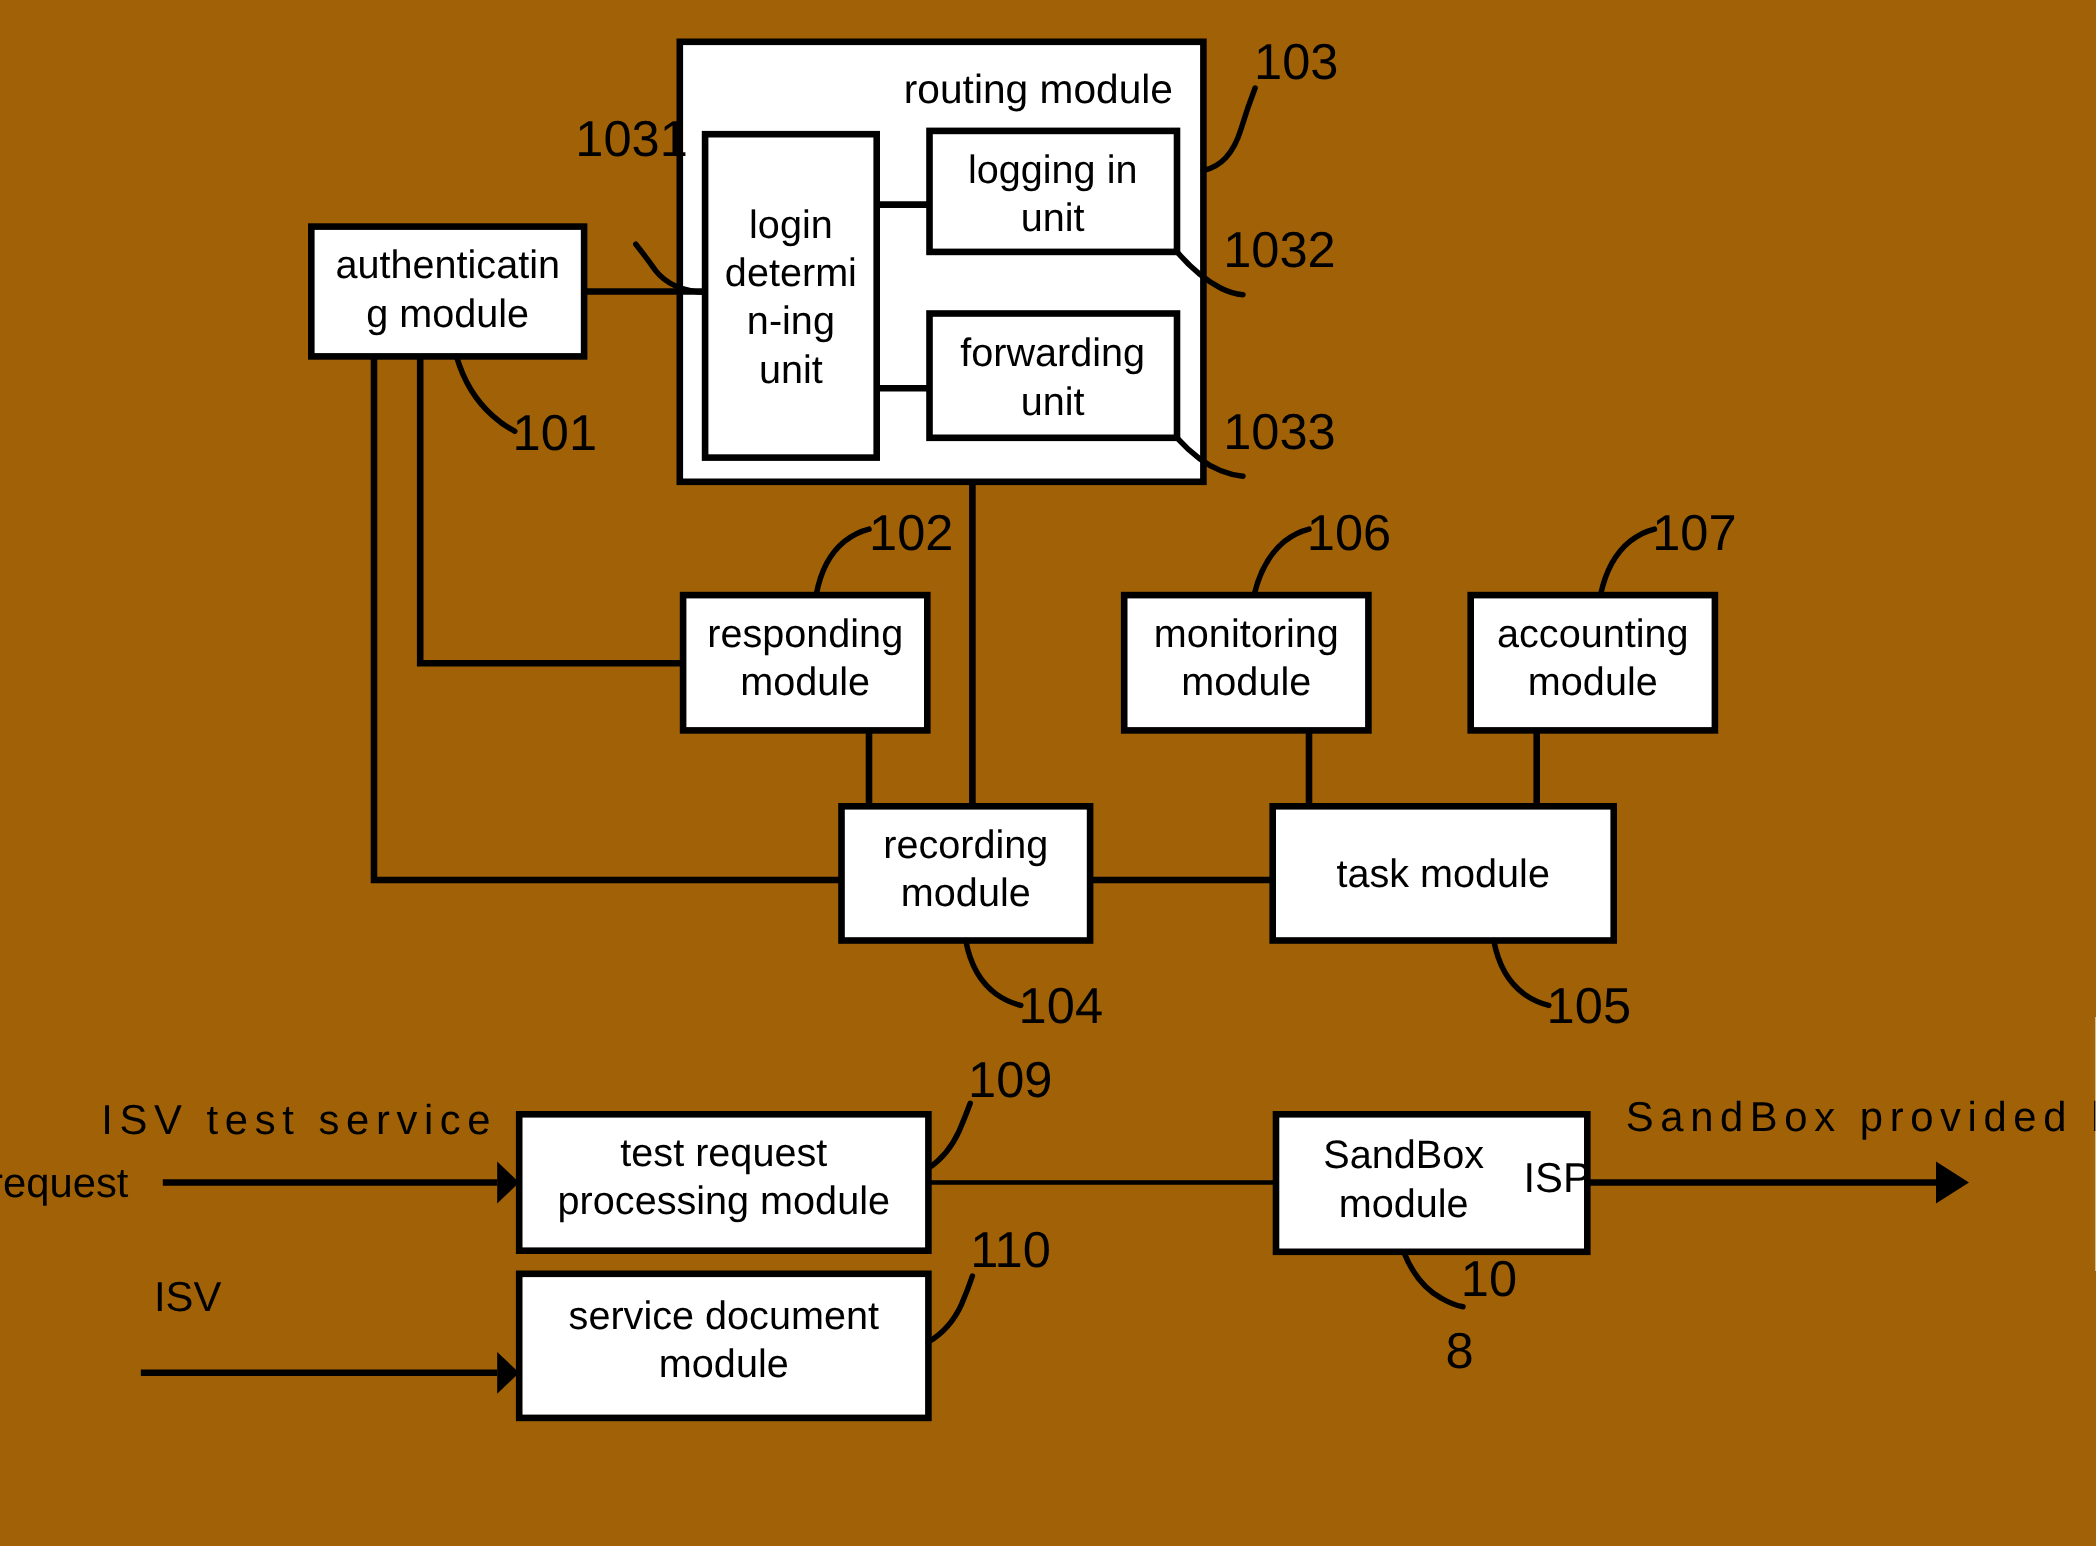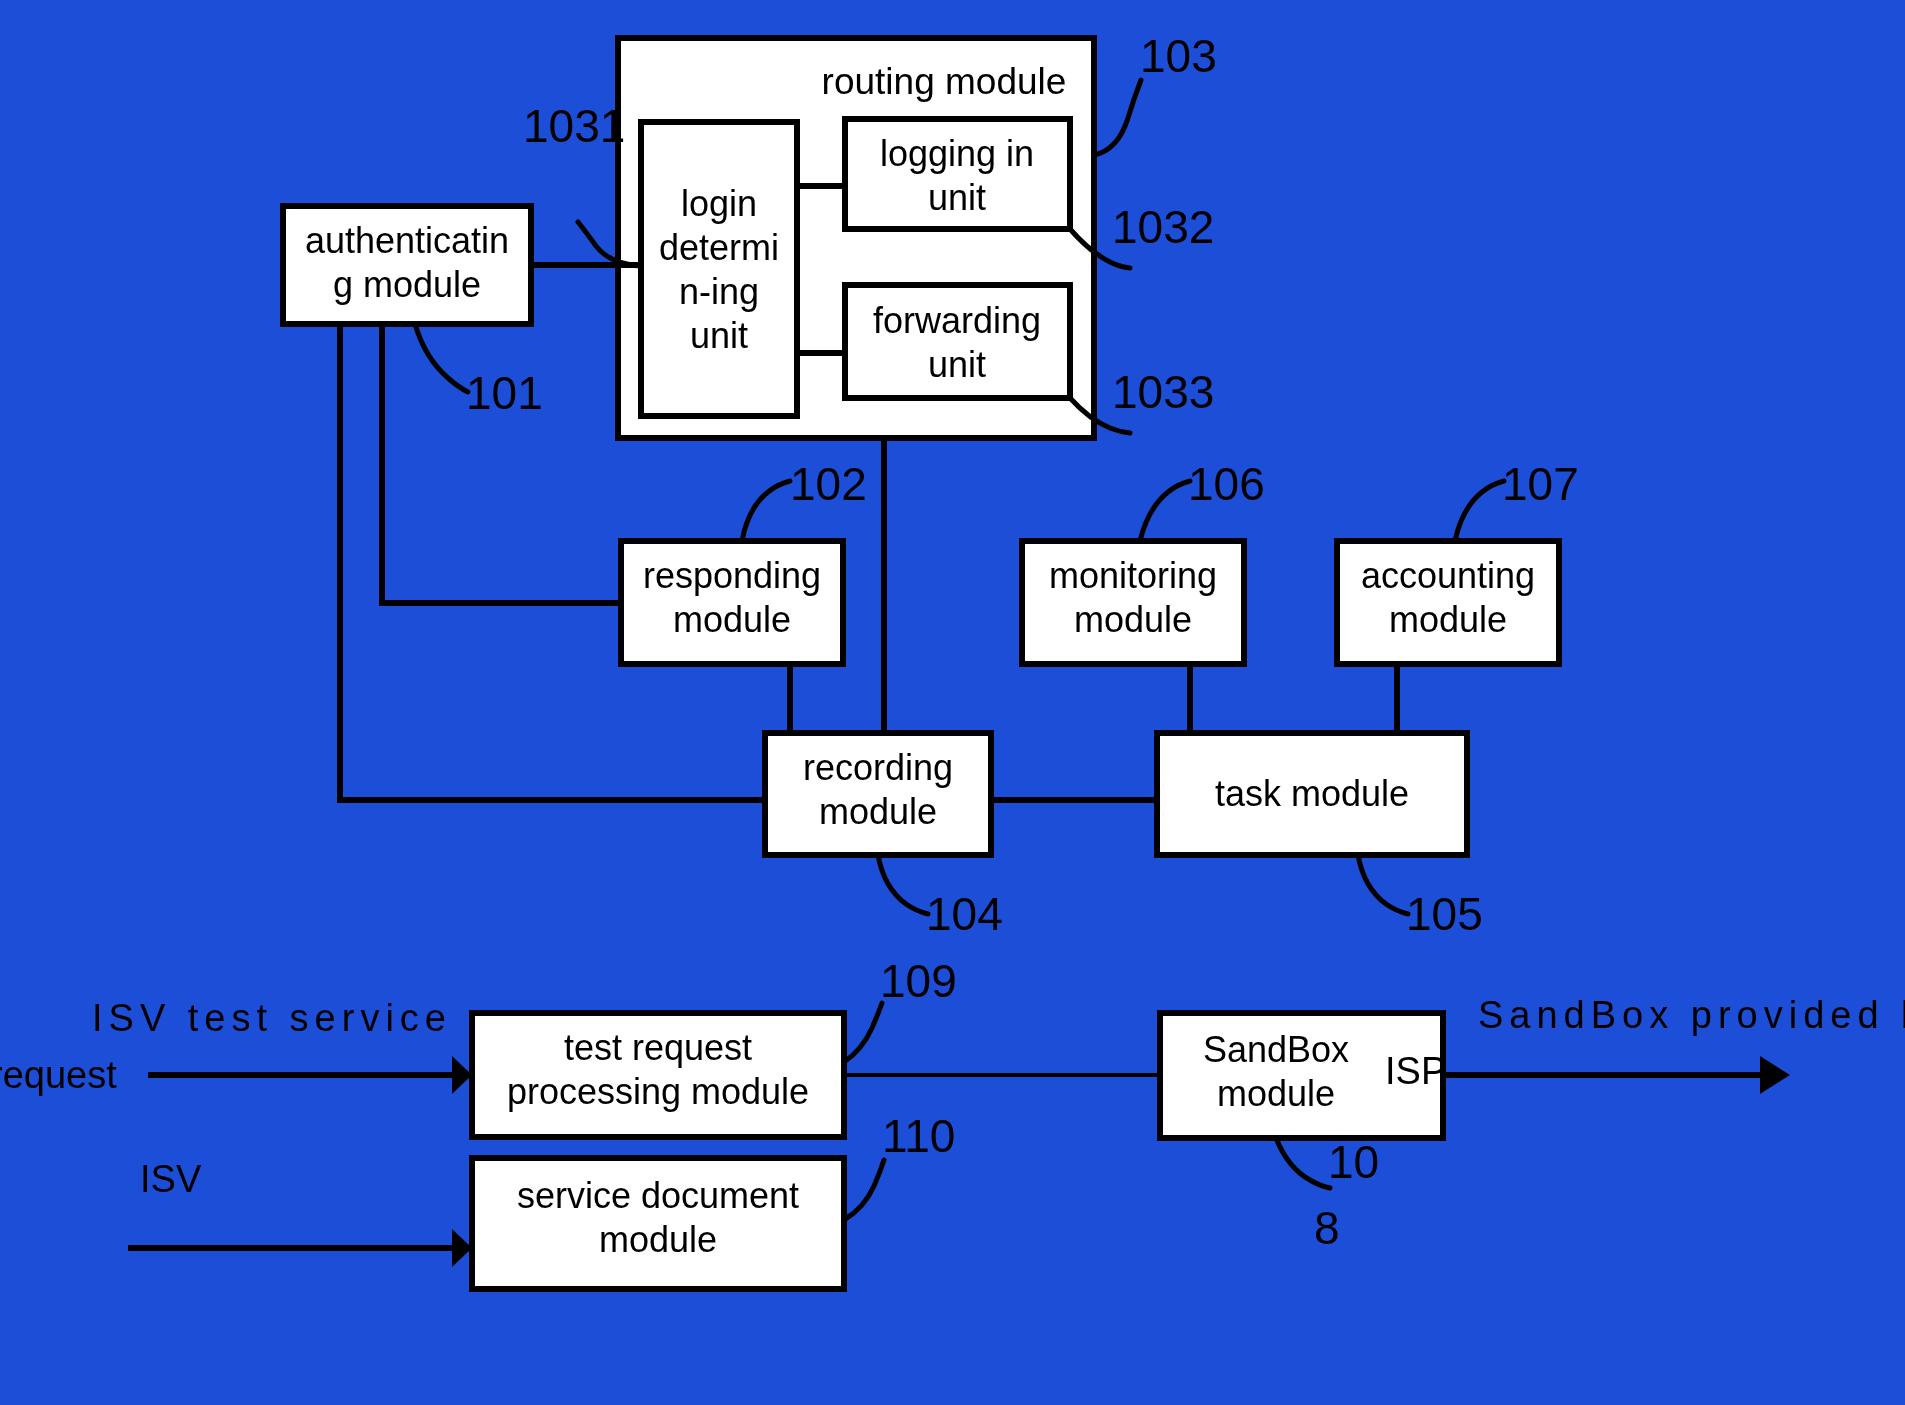--- a/index.html
+++ b/index.html
@@ -7,21 +7,21 @@
     padding: 0;
     background: #ffffff;
   }
   body {
     font-family: "Liberation Sans", sans-serif;
   }
   #stage {
     position: relative;
     width: 1905px;
     height: 1405px;
-    background: #1d4ed8;
+    background: #a16207;
     overflow: hidden;
   }
   #diagram {
     position: absolute;
     top: 0;
     left: 0;
     width: 1905px;
     height: 1405px;
   }
   .box-rect {

